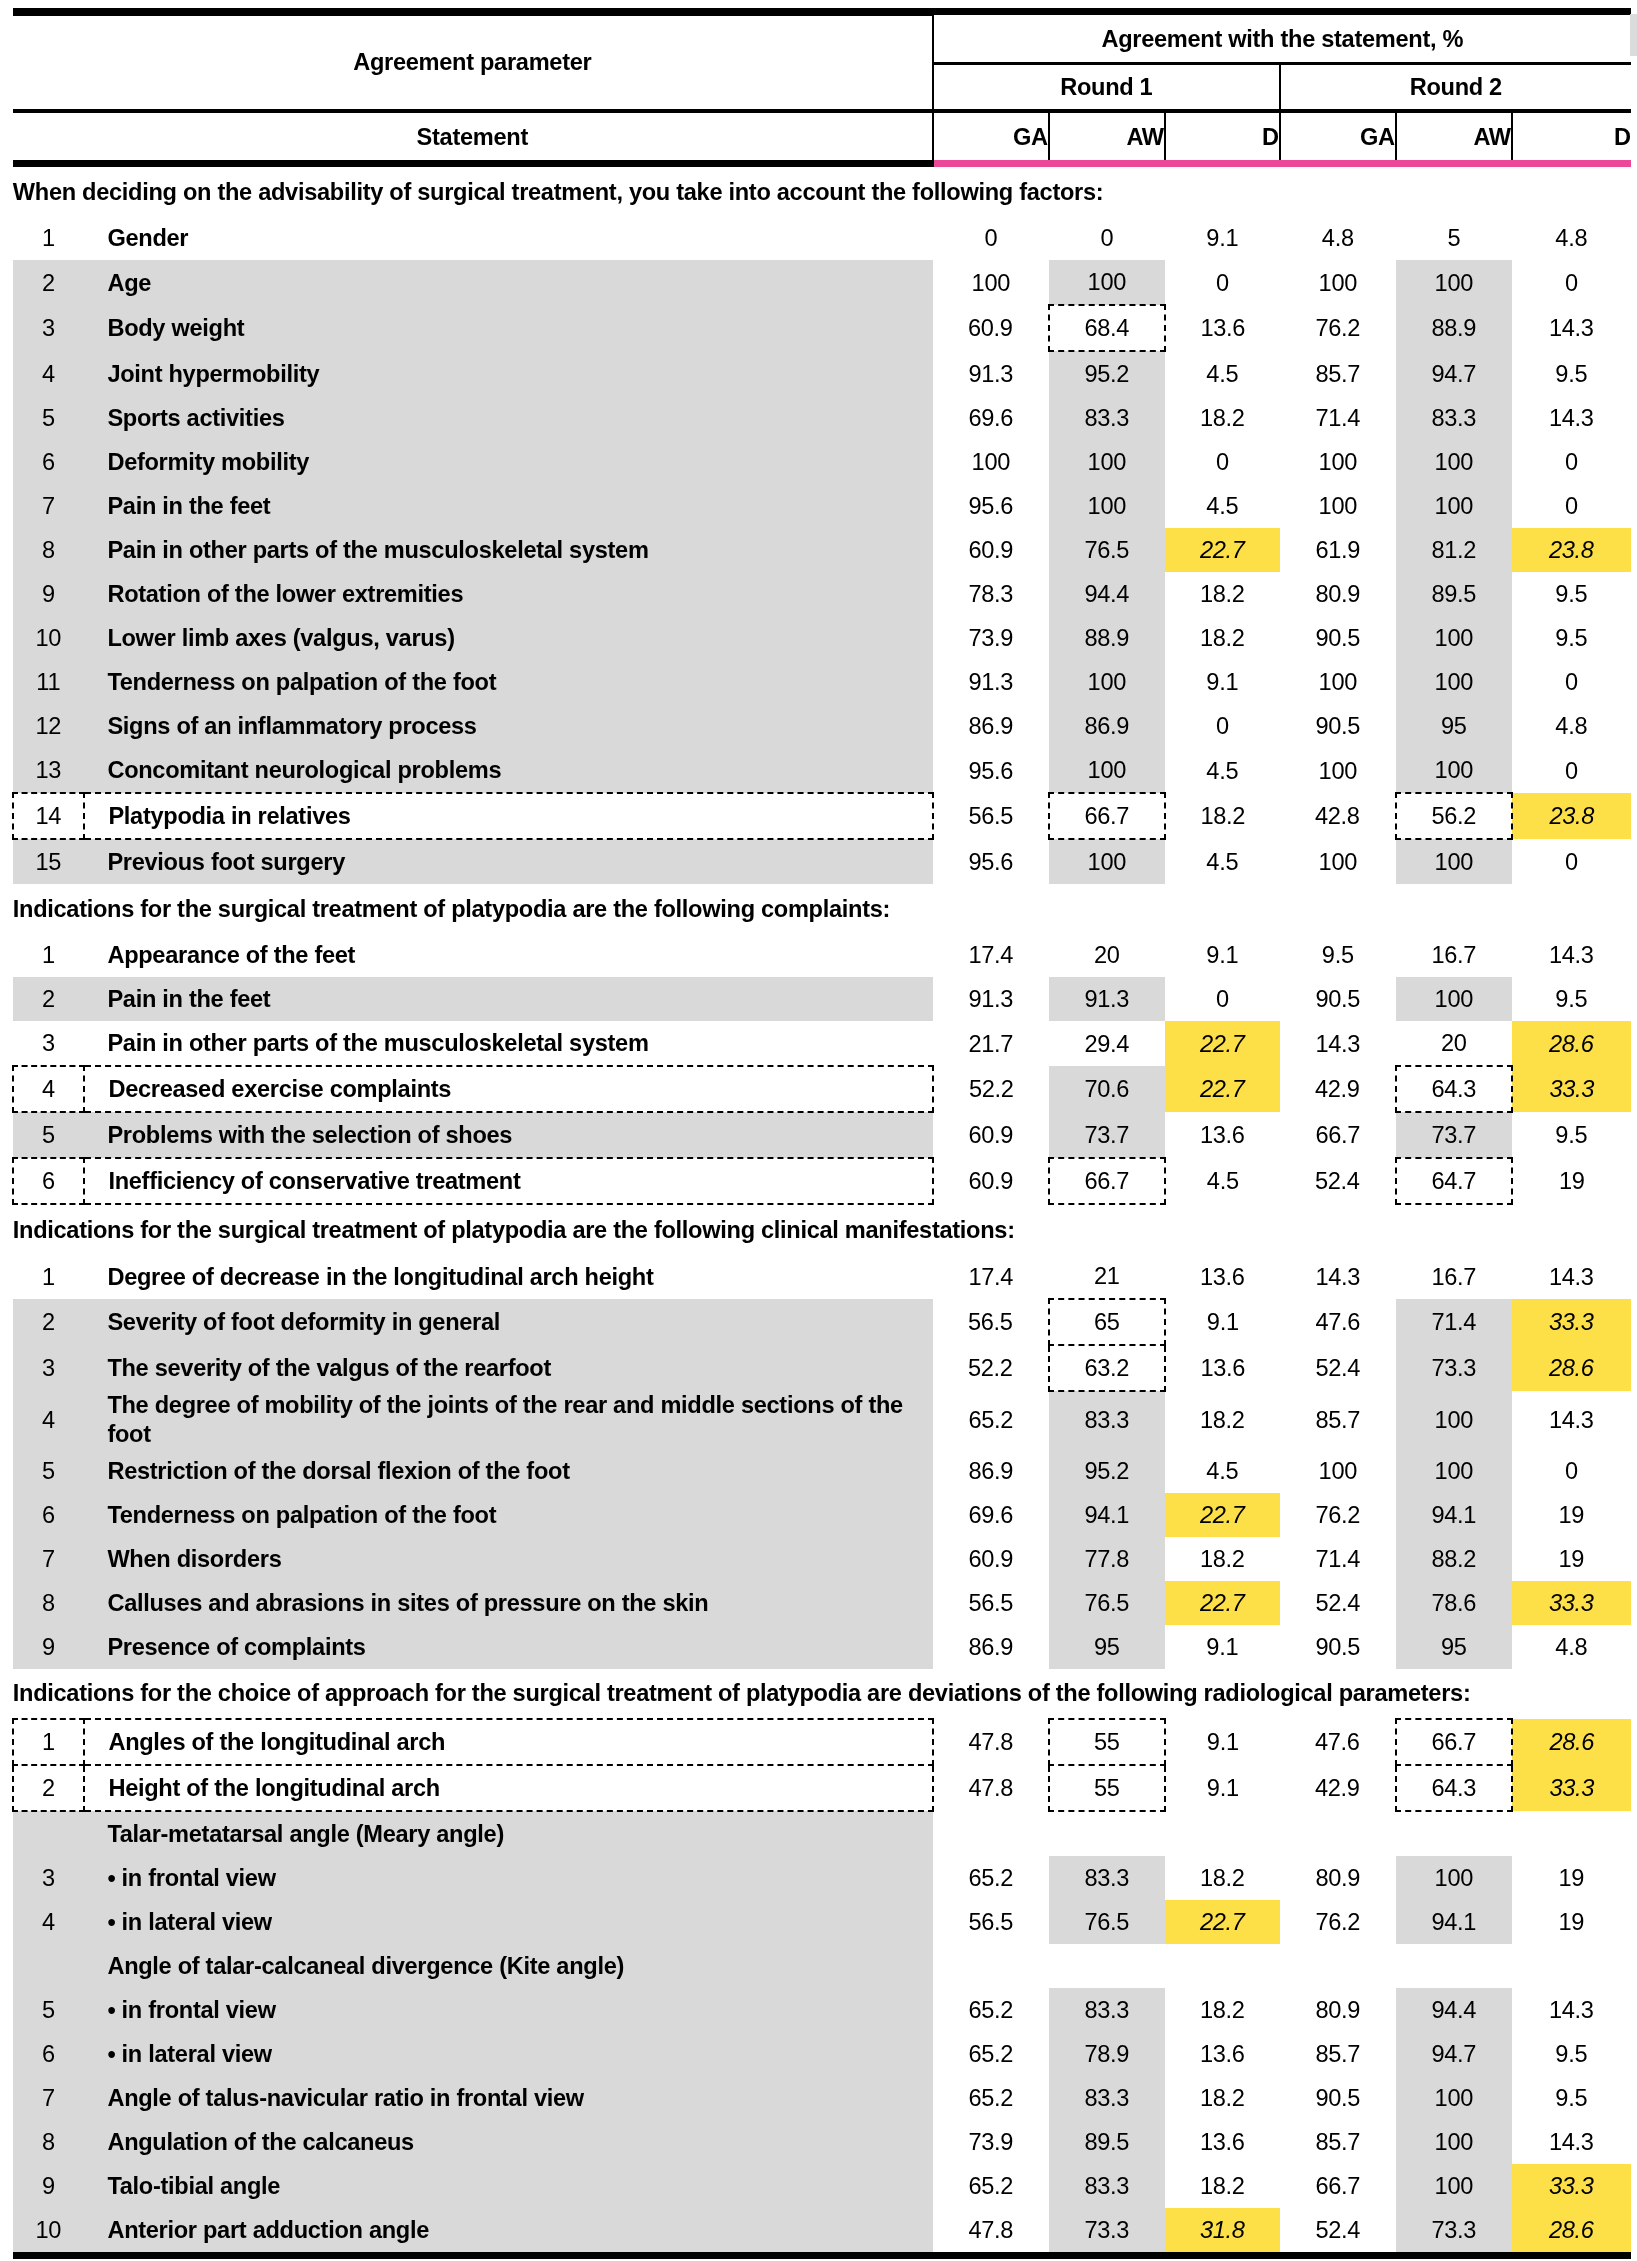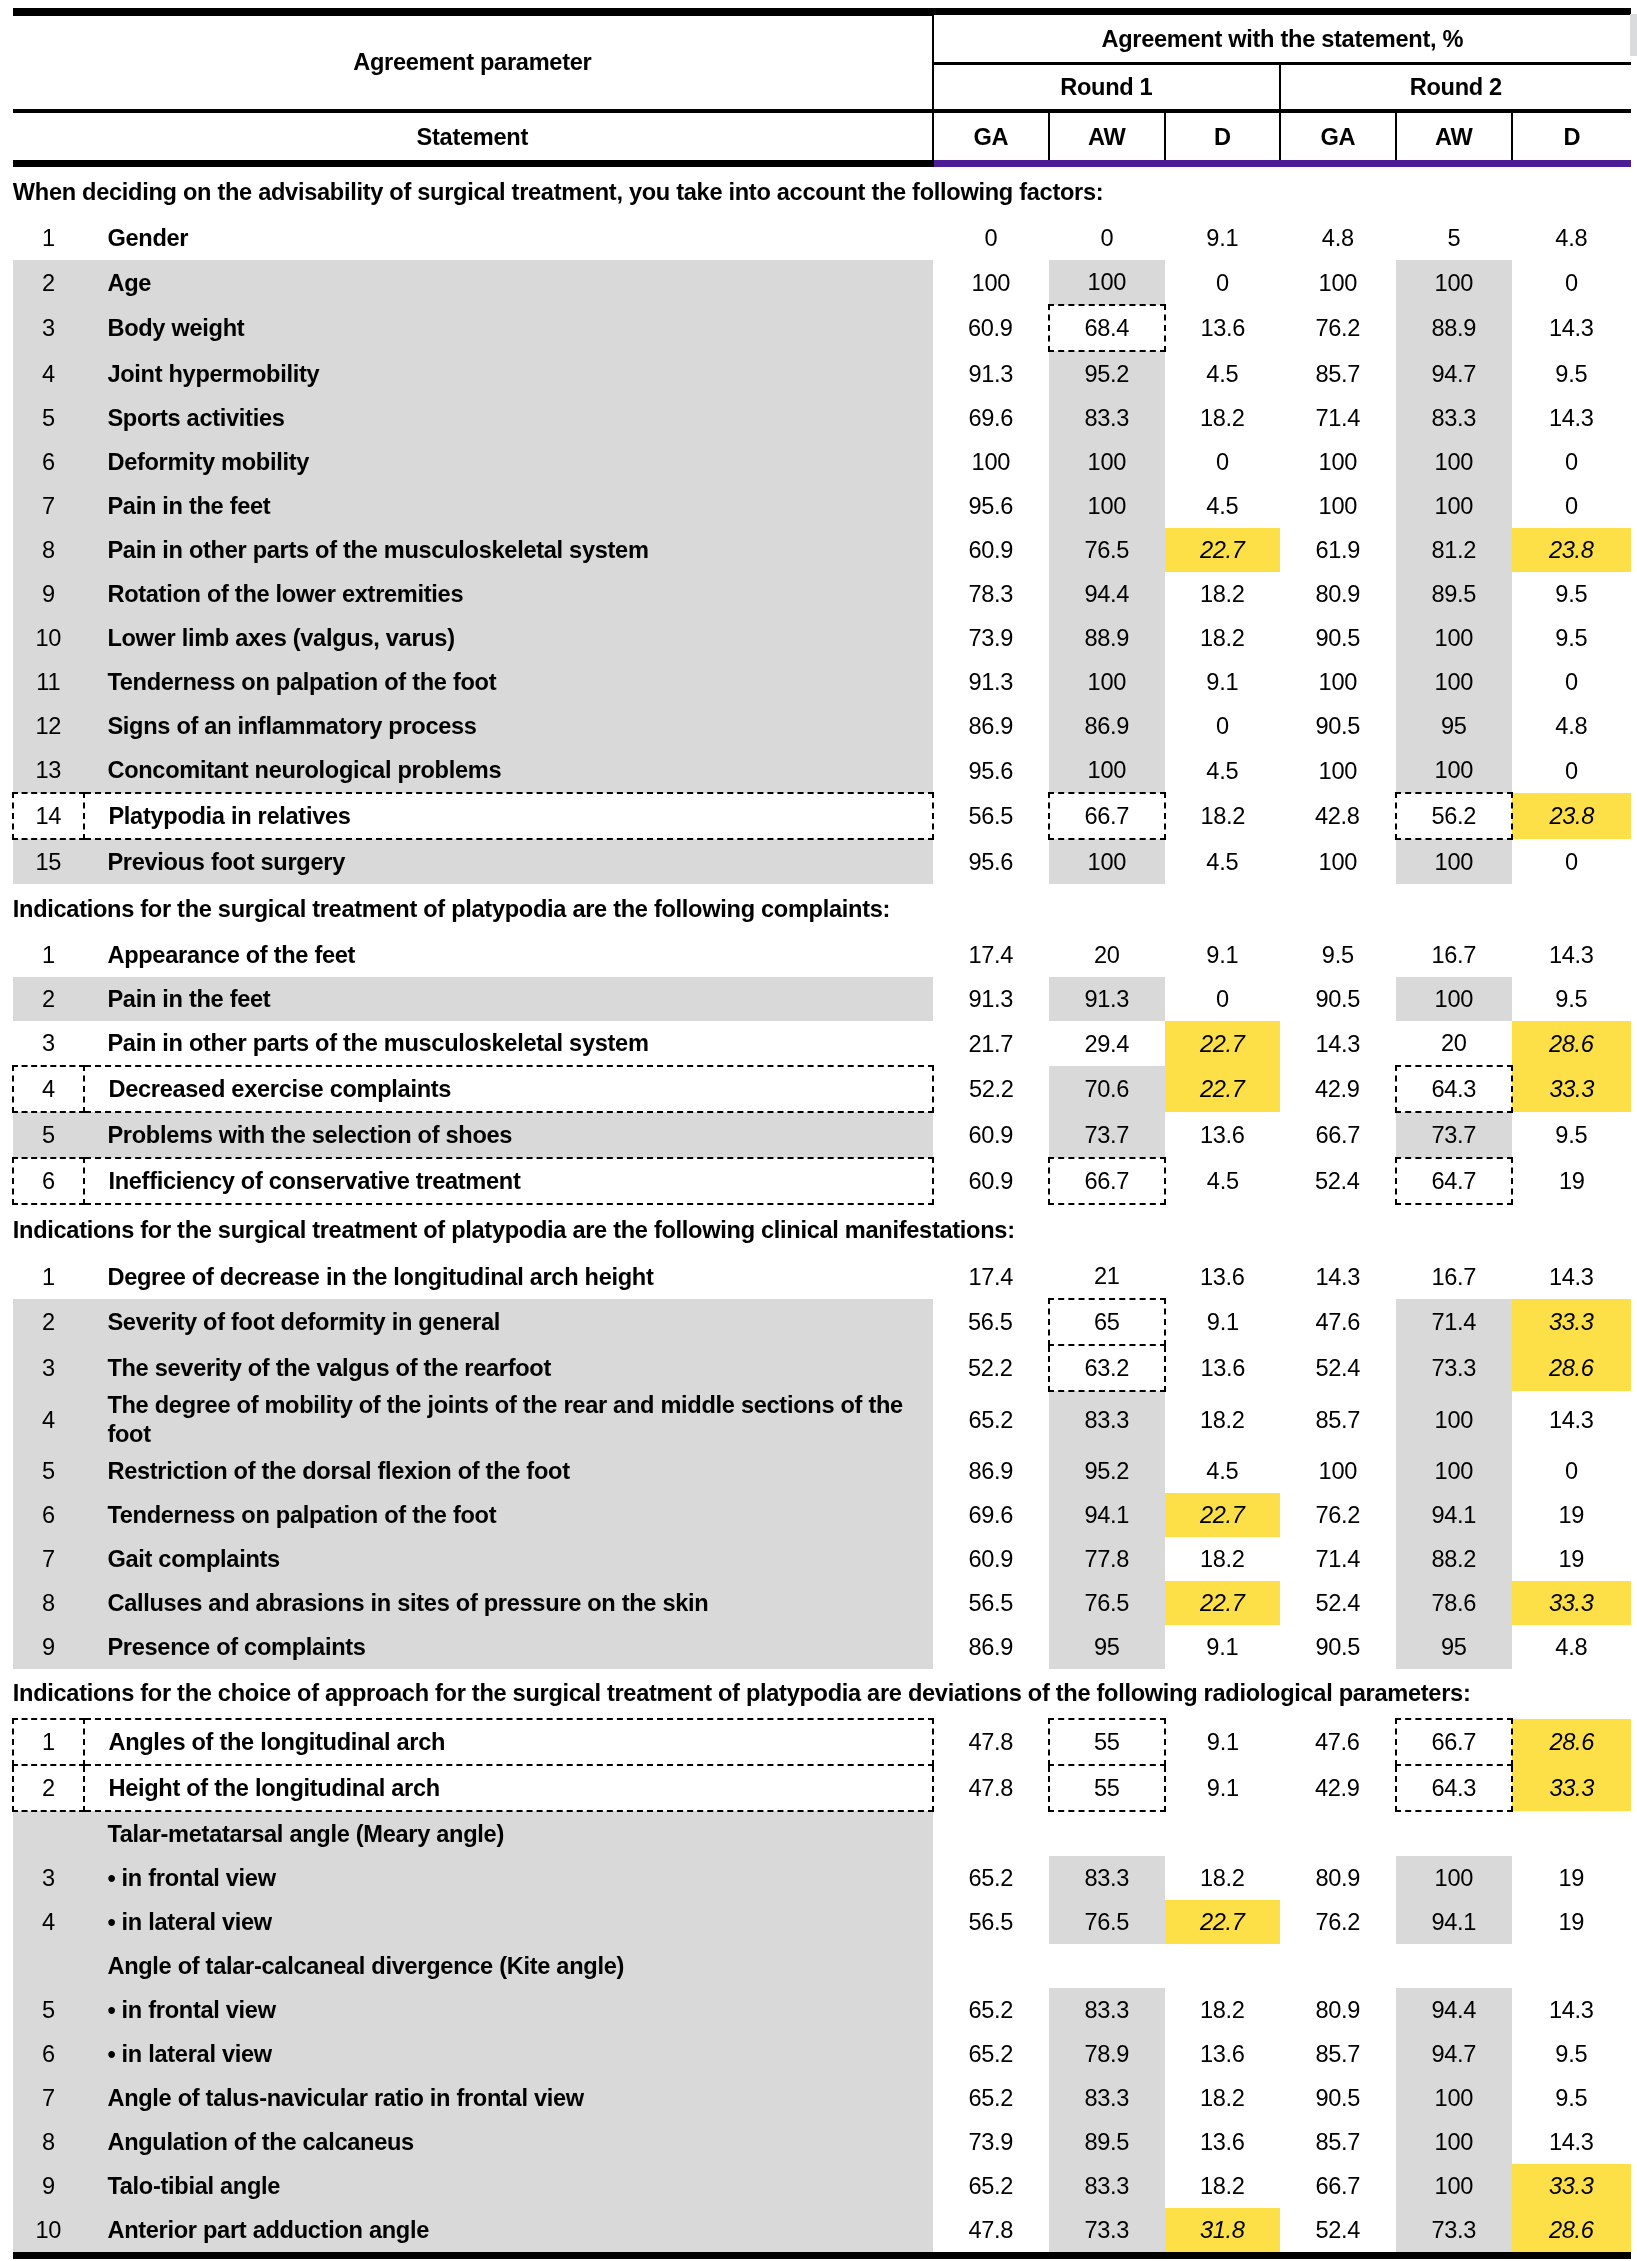--- a/index.html
+++ b/index.html
@@ -18,21 +18,21 @@
     background:#fff;
   }
   thead td{font-weight:bold;text-align:center;}
   tr.h1 td{height:47px;}
   tr.h2 td{height:44px;}
   tr.h3 td{height:47px;}
   td.param{border-top:8px solid #000000;border-bottom:4.7px solid #000;}
   td.agg{border-top:7px solid #000;border-left:2.4px solid #000;border-bottom:3.1px solid #000;}
   td.roundc{border-left:2.4px solid #000;border-bottom:4.7px solid #000;text-align:center;}
   td.stmt{border-bottom:7px solid #000;}
-  td.colh{border-left:2.4px solid #000;border-bottom:7px solid #4c1d95;}
+  td.colh{border-left:2.4px solid #000;border-bottom:7px solid #ec4899;text-align:right;}
   tbody td{height:44px;}
   tr.stitle td{font-weight:bold;text-align:left;white-space:nowrap;height:49px;}
   td.num{text-align:center;}
   td.label{text-align:left;padding-left:23.6px;padding-right:7.9px;font-weight:bold;}
   td.val{text-align:center;}
   td.g{background:#d9d9d9;}
   td.k{background:#fde047;font-style:italic;}
   td.d{border:2.4px dashed #000;background:#fff;}
   tbody tr:last-child td{border-bottom:7px solid #000;}
   .edge-bar{position:absolute;right:0;top:14px;width:7.9px;height:42px;background:#d9dbdd;}
@@ -345,21 +345,21 @@
         <td class="label g">Tenderness on palpation of the foot</td>
         <td class="val">69.6</td>
         <td class="val g">94.1</td>
         <td class="val k">22.7</td>
         <td class="val">76.2</td>
         <td class="val g">94.1</td>
         <td class="val">19</td>
       </tr>
       <tr>
         <td class="num g">7</td>
-        <td class="label g">Gait complaints</td>
+        <td class="label g">When disorders</td>
         <td class="val">60.9</td>
         <td class="val g">77.8</td>
         <td class="val">18.2</td>
         <td class="val">71.4</td>
         <td class="val g">88.2</td>
         <td class="val">19</td>
       </tr>
       <tr>
         <td class="num g">8</td>
         <td class="label g">Calluses and abrasions in sites of pressure on the skin</td>

